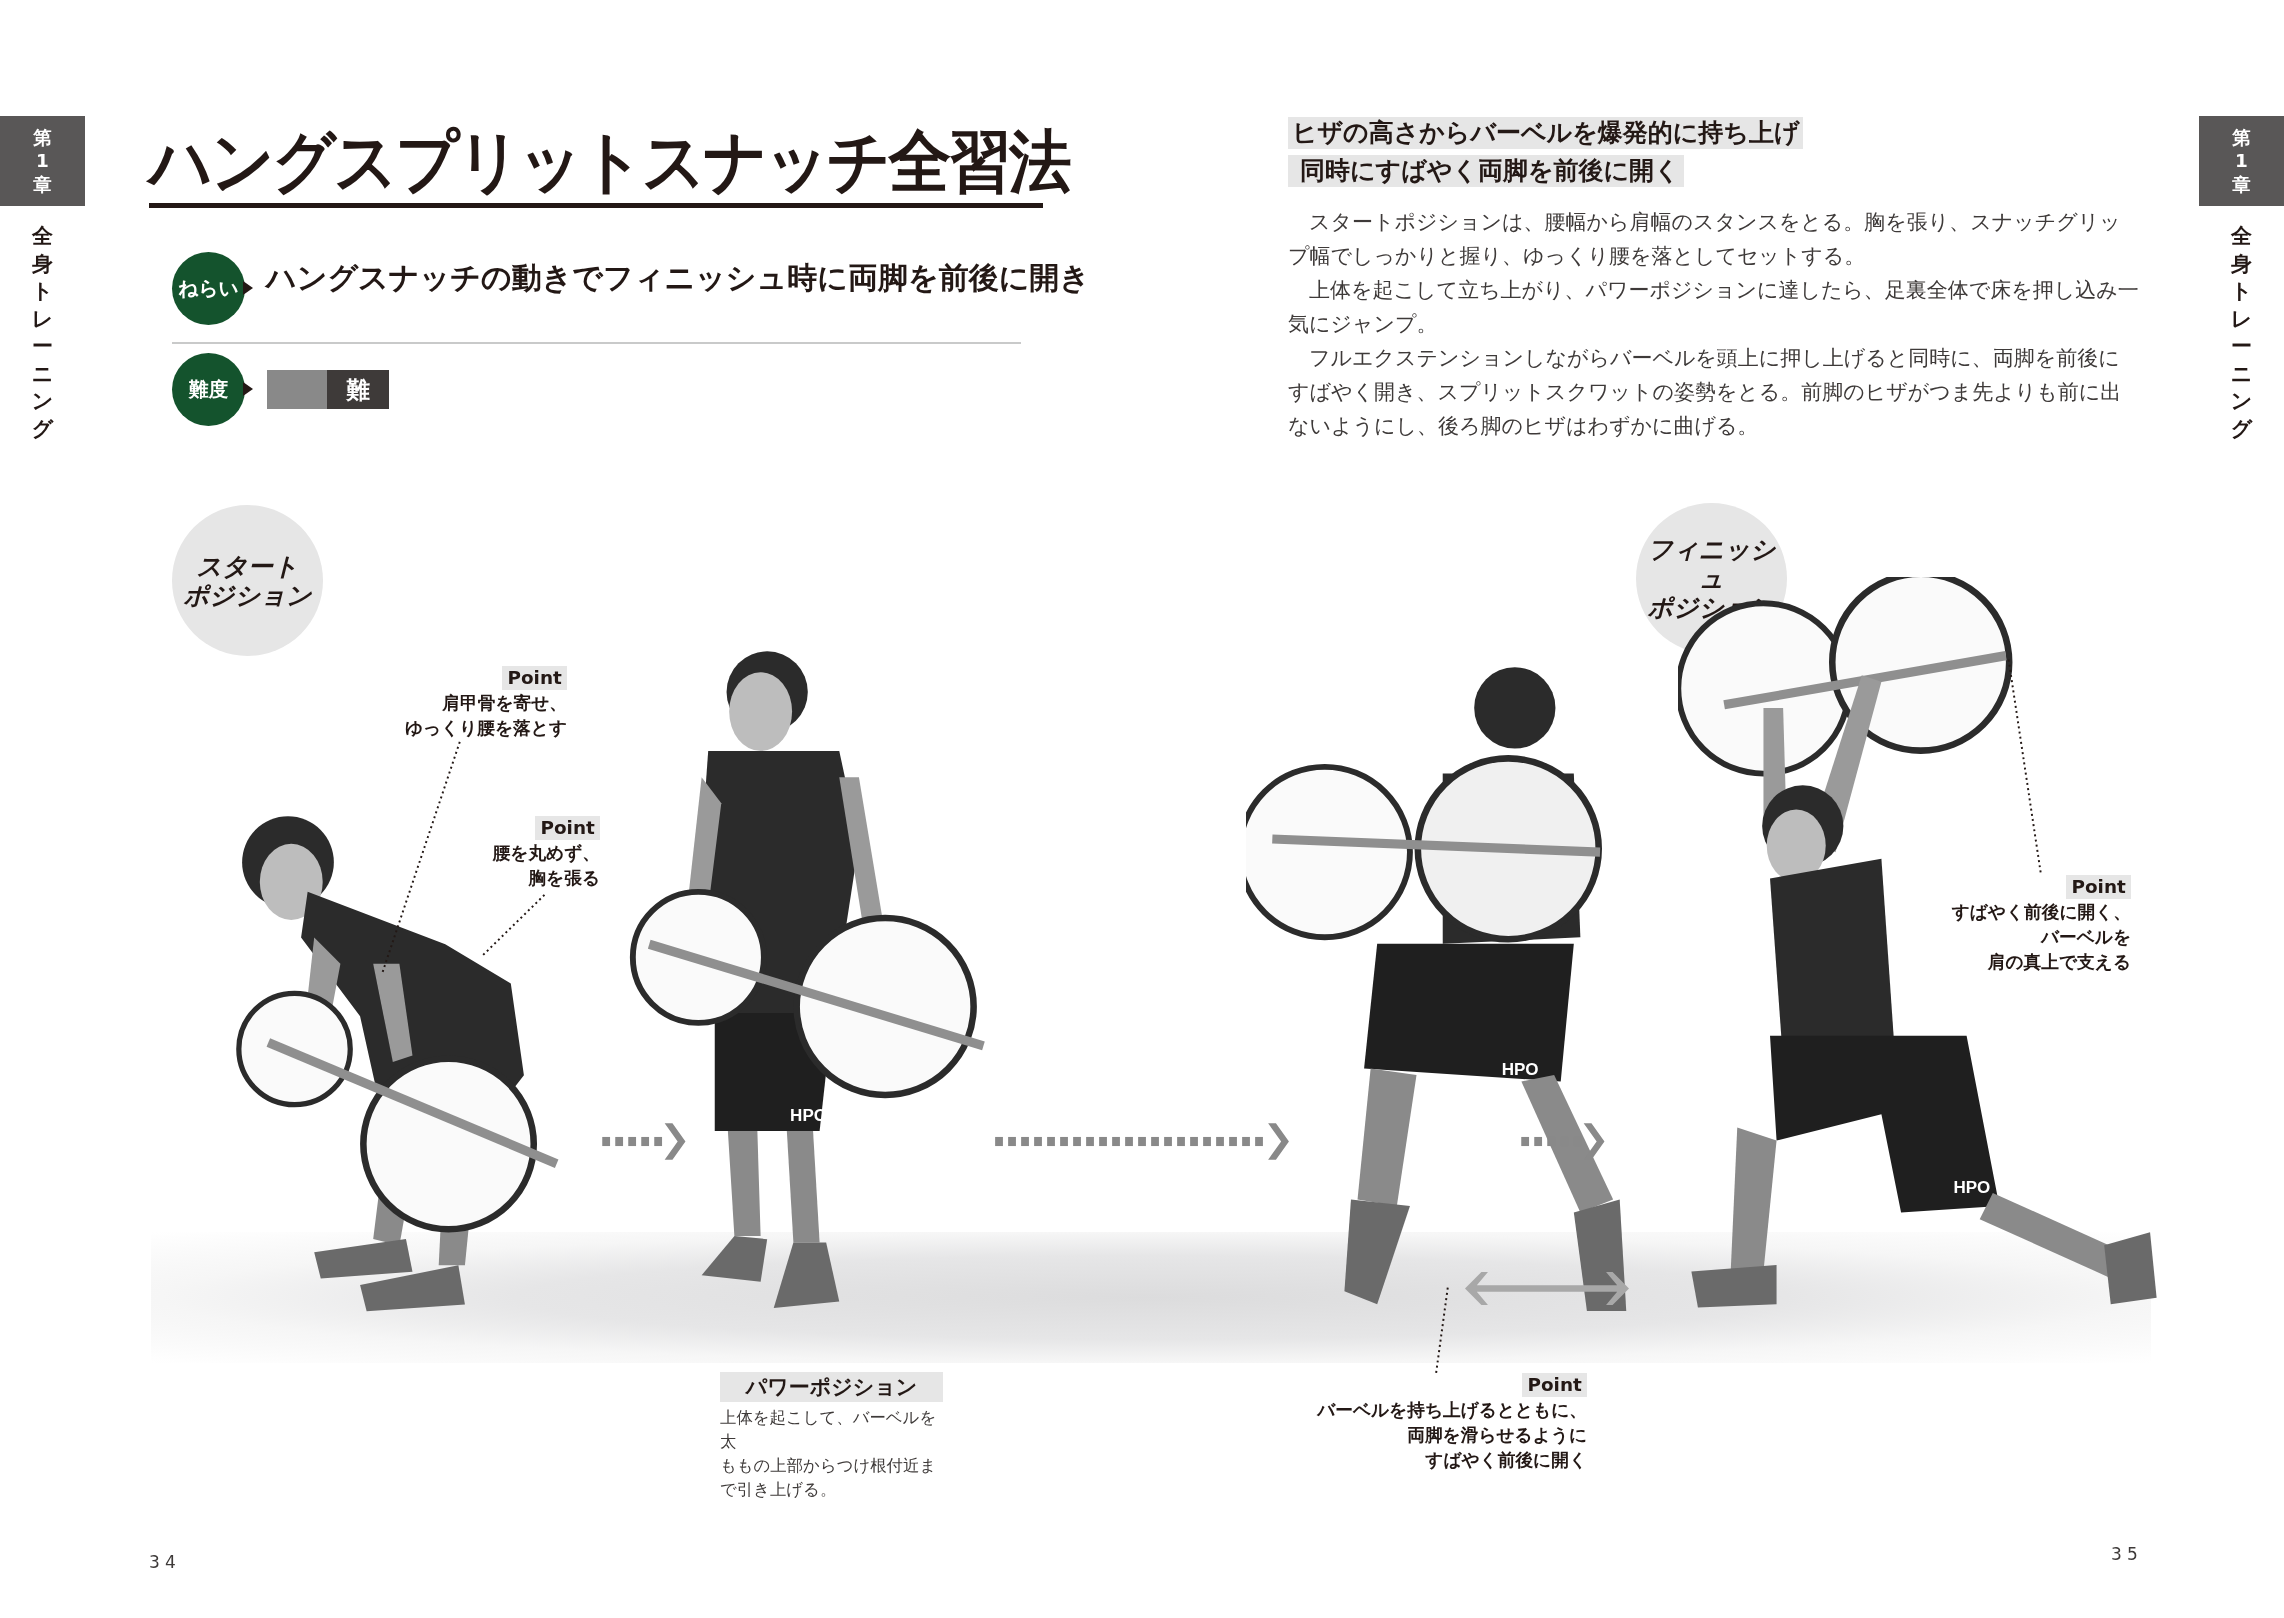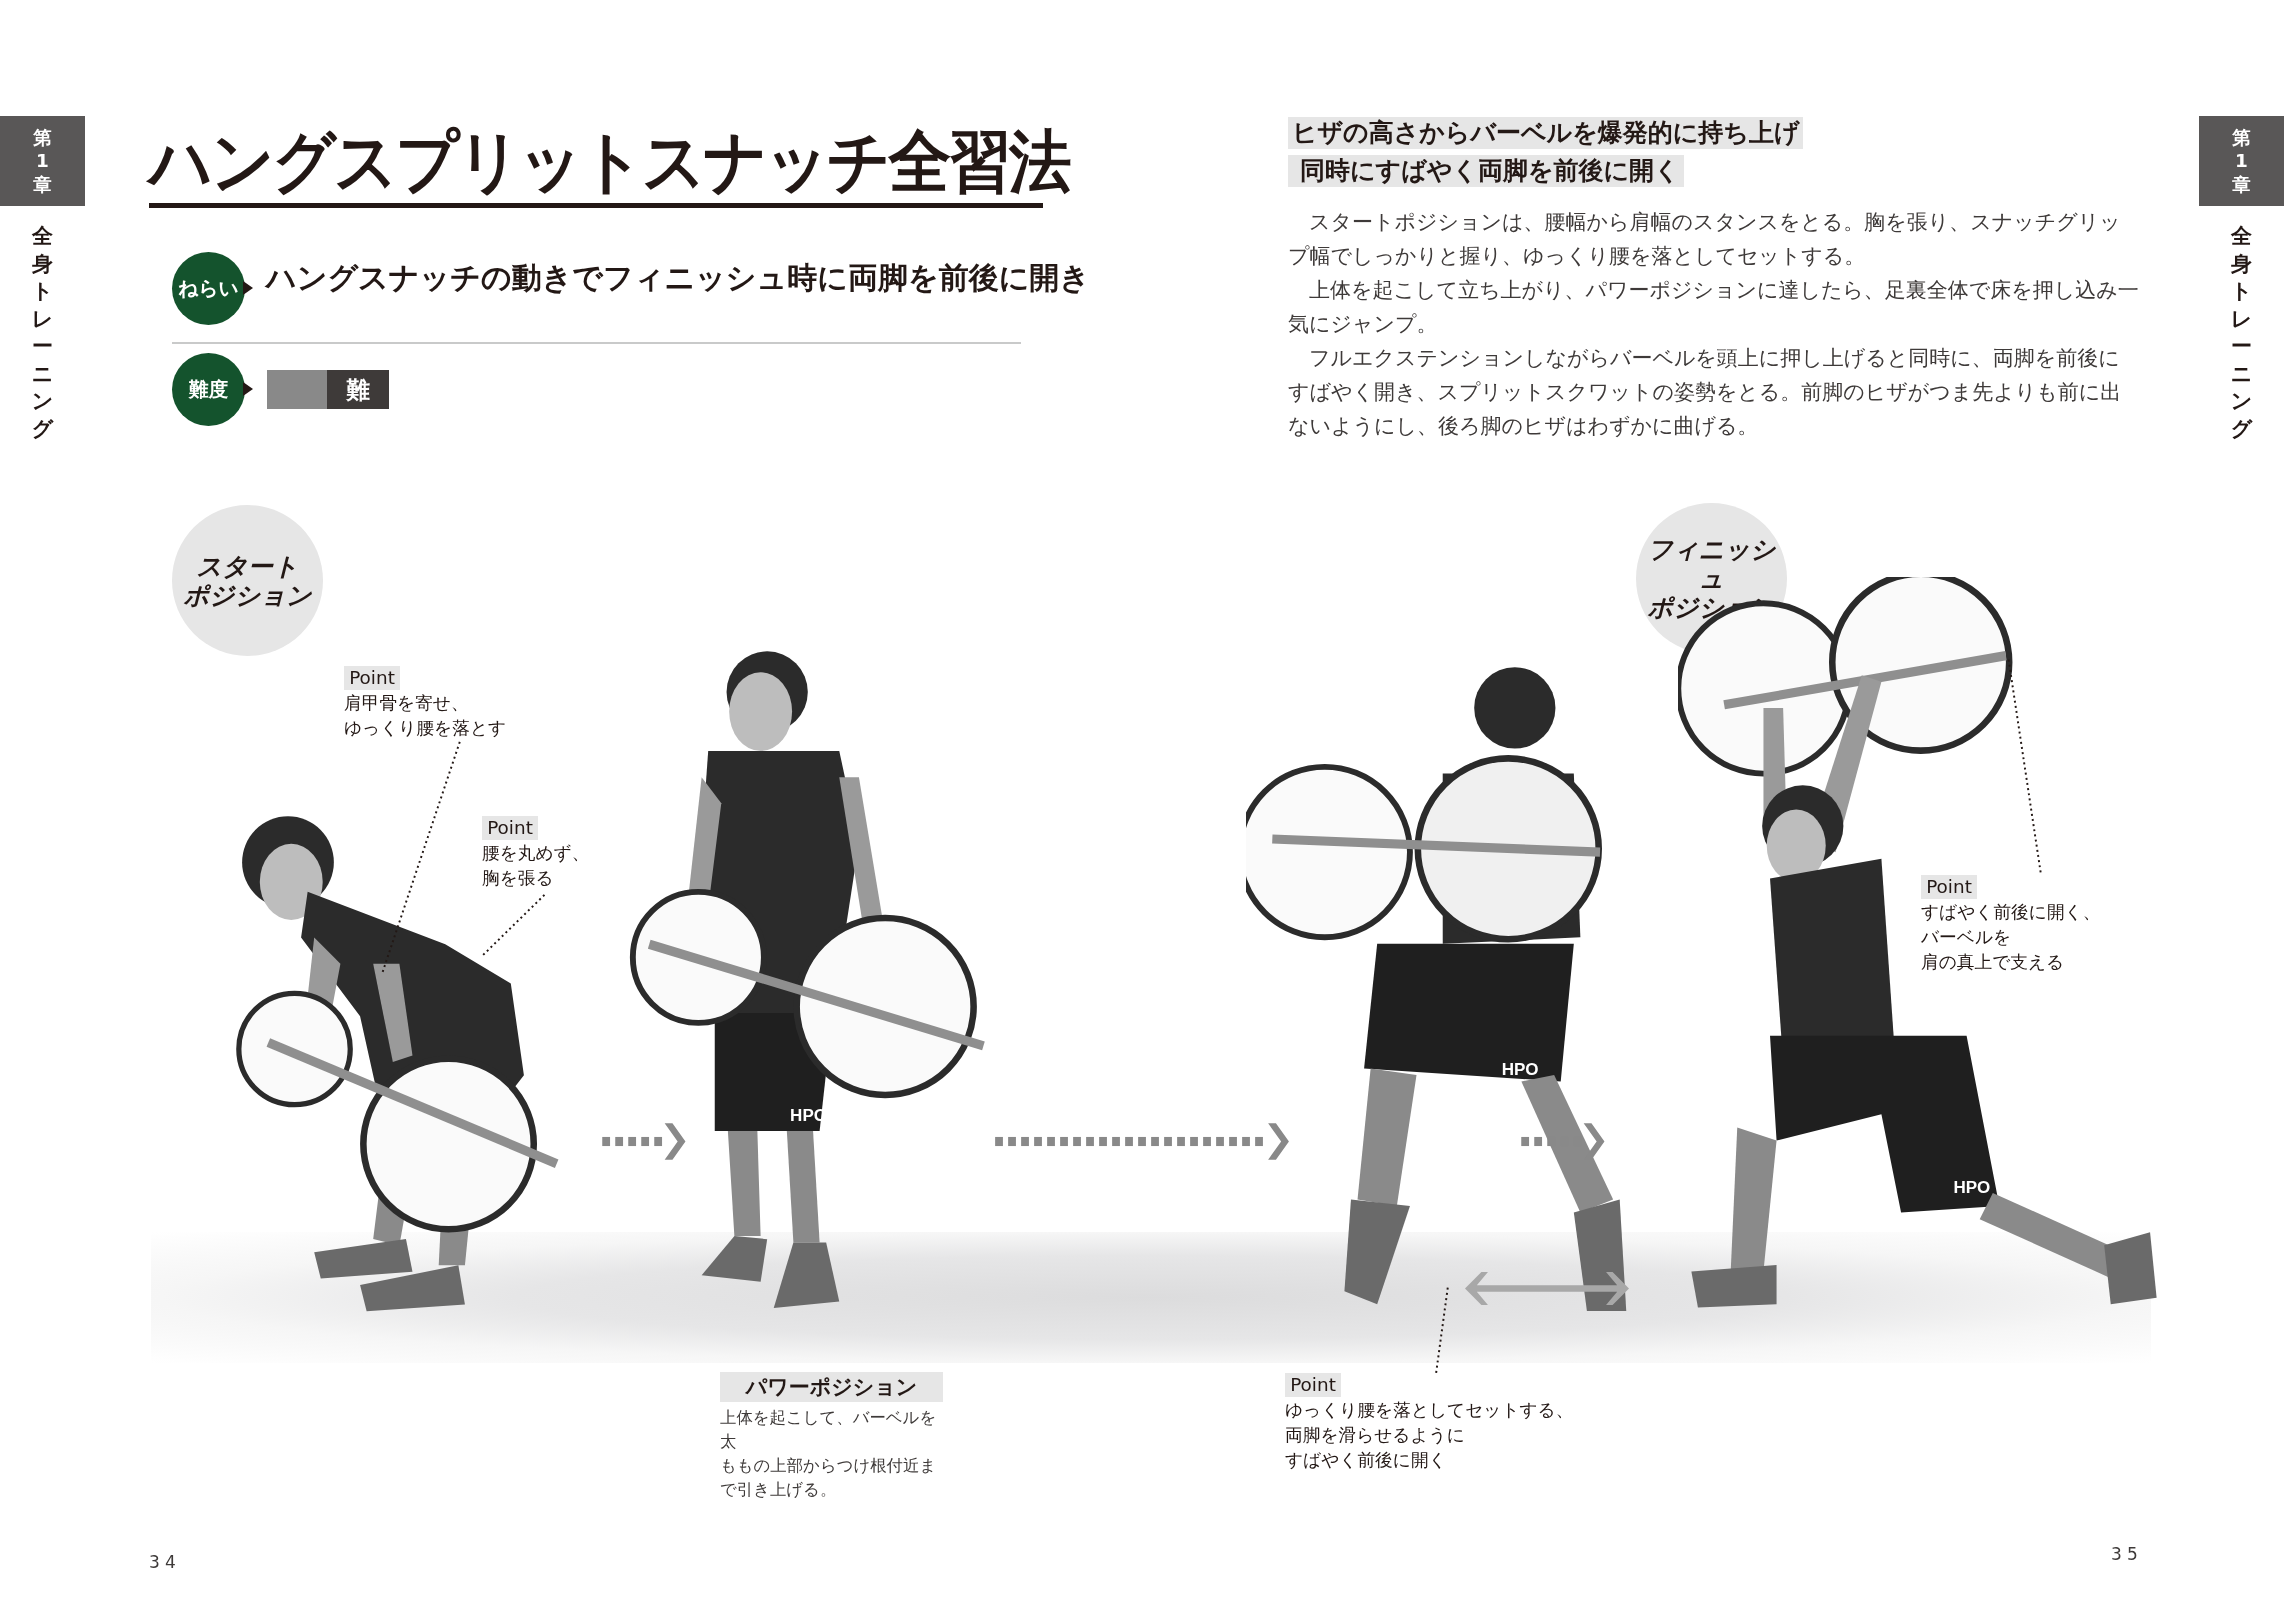--- a/index.html
+++ b/index.html
@@ -38,21 +38,21 @@
         line-height:29px; white-space:nowrap; }
   .body-text { left:1288px; top:205px; width:852px; font-size:21px; line-height:34px; color:#3e3a39; }
   .body-text p { margin:0; text-indent:1em; }
 
   
   .pos-circle { position:absolute; width:151px; height:151px; border-radius:50%; background:#e6e6e6;
                 display:flex; flex-direction:column; align-items:center; justify-content:center;
                 font-size:25px; font-weight:bold; line-height:29px; text-align:center;font-style:italic; }
 
   
-  .point { position:absolute; text-align:left; font-size:17.7px; font-weight:normal; line-height:25px; }
+  .point { position:absolute; text-align:right; font-size:17.7px; font-weight:bold; line-height:25px; }
   .point .tag { display:inline-block; background:#e6e6e6; padding:0 5.2px; font-size:18.4px; line-height:23.6px; margin-bottom:1.3px; }
   .point .desc { display:block; white-space:nowrap; }
 
   
   .ground { left:151px; top:1232px; width:2000px; height:131px;
             background:radial-gradient(ellipse at center, #dcdcdd 0%, #e6e6e7 45%, rgba(240,240,240,0.6) 70%, rgba(255,255,255,0) 100%); }
   .dbl-arrow { position:absolute; left:1465px; top:1272px; width:164px; height:33px; }
 
   
   .figure { position:absolute; }
@@ -263,21 +263,21 @@
   <span class="tag">Point</span>
   <span class="desc">腰を丸めず、</span>
   <span class="desc">胸を張る</span>
 </div>
 <svg class="abs" style="left:479px; top:892px;" width="72" height="66" viewBox="0 0 110 100">
   <line x1="100" y1="4" x2="6" y2="96" stroke="#231815" stroke-width="3" stroke-dasharray="3 5"></line>
 </svg>
 
 <div class="point" style="left:1285px; top:1373px; width:302px;">
   <span class="tag">Point</span>
-  <span class="desc">ゆっくり腰を落としてセットする、</span>
+  <span class="desc">バーベルを持ち上げるとともに、</span>
   <span class="desc">両脚を滑らせるように</span>
   <span class="desc">すばやく前後に開く</span>
 </div>
 <svg class="abs" style="left:1432px; top:1285px;" width="19.7" height="92" viewBox="0 0 30 140">
   <line x1="24" y1="4" x2="6" y2="136" stroke="#231815" stroke-width="3" stroke-dasharray="3 5"></line>
 </svg>
 
 <div class="point" style="left:1921px; top:875px; width:210px;">
   <span class="tag">Point</span>
   <span class="desc">すばやく前後に開く、</span>

